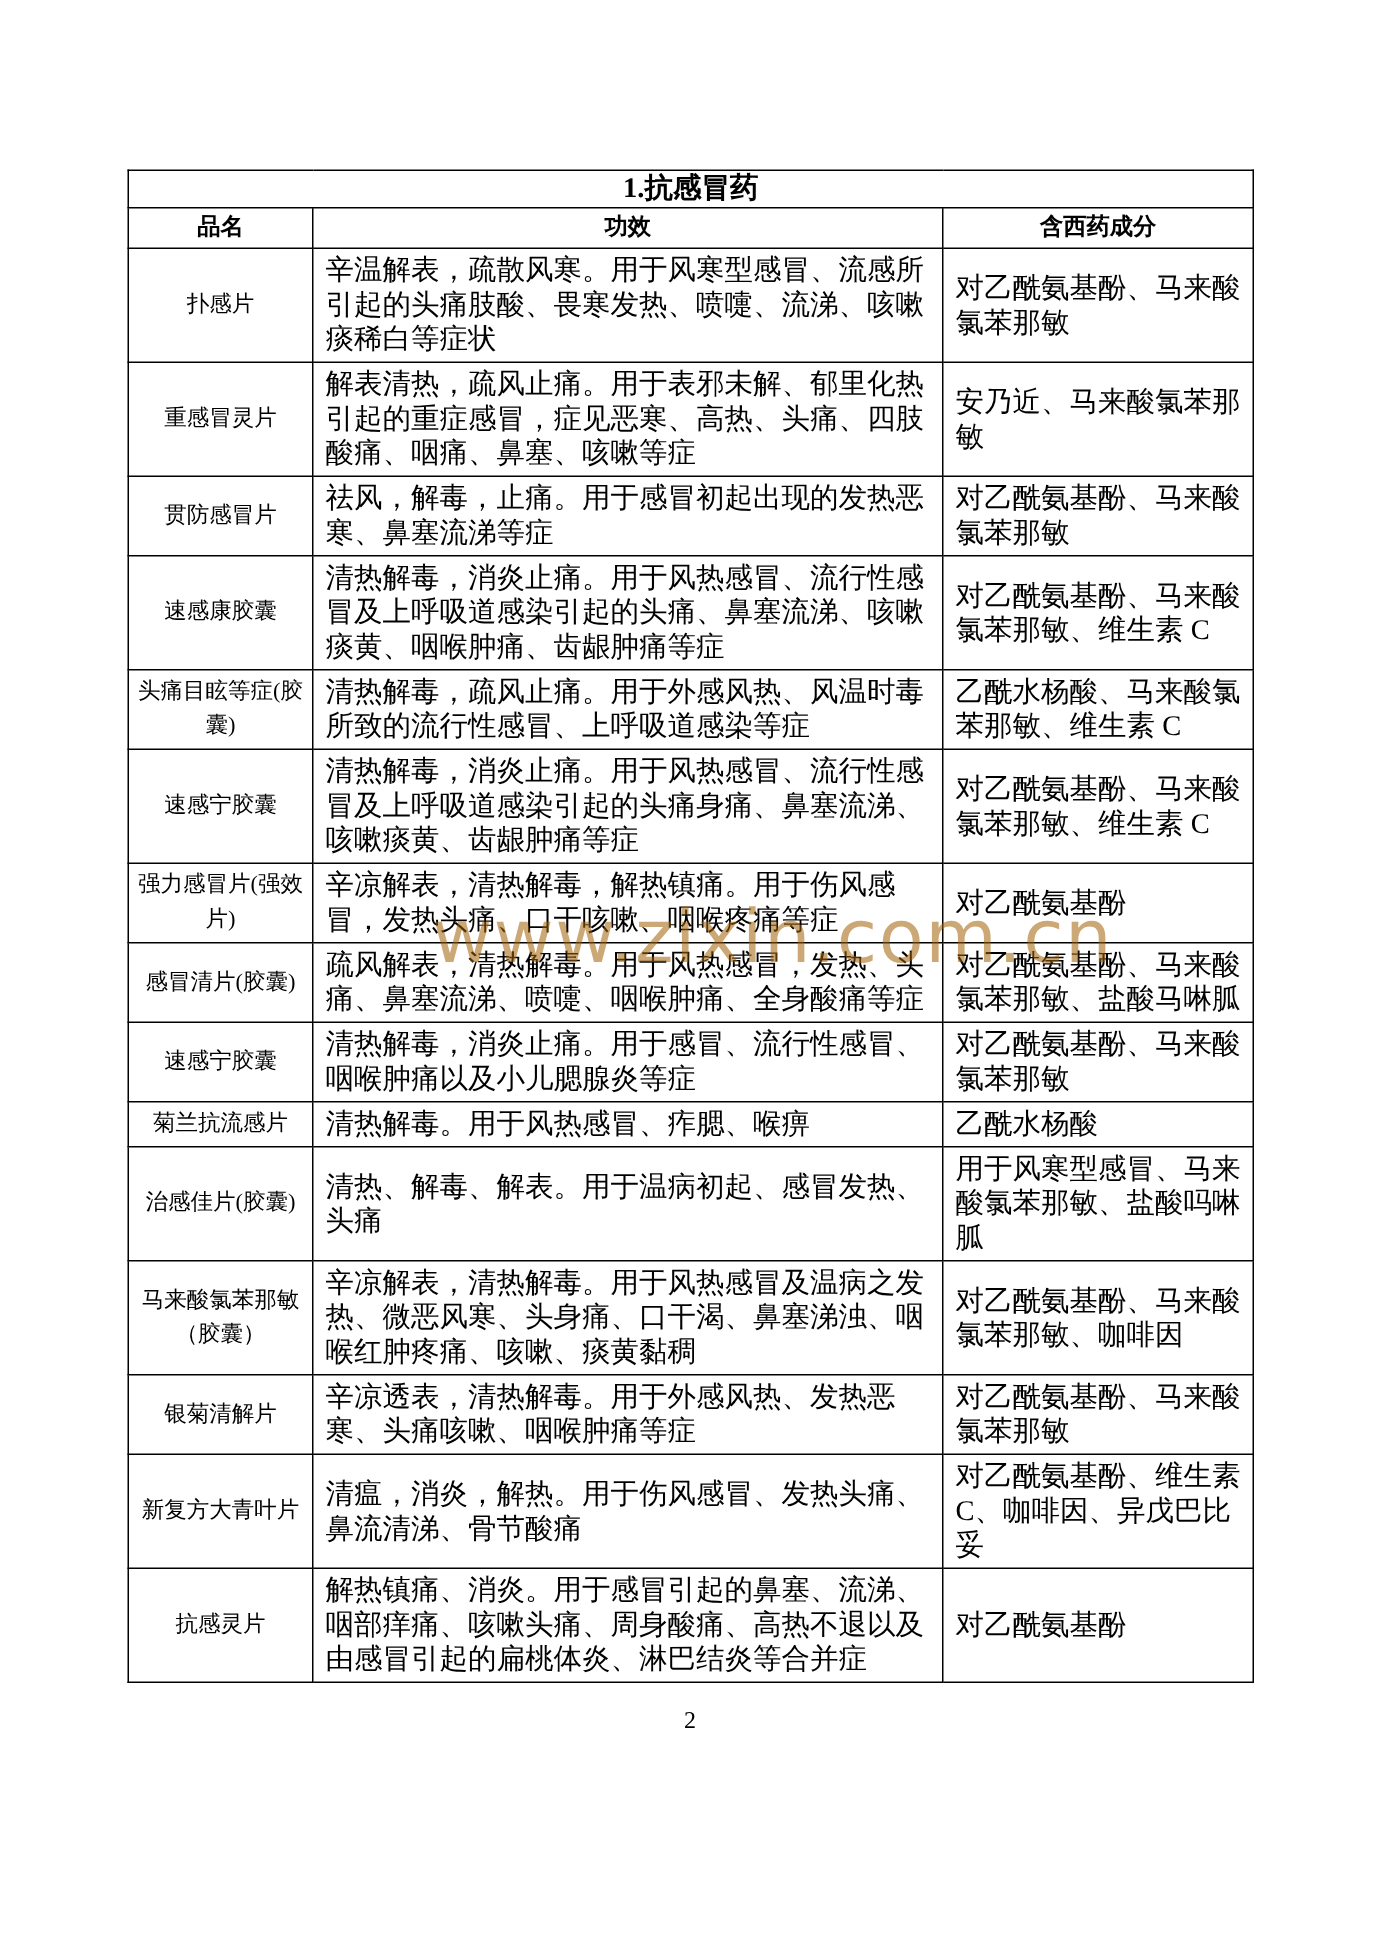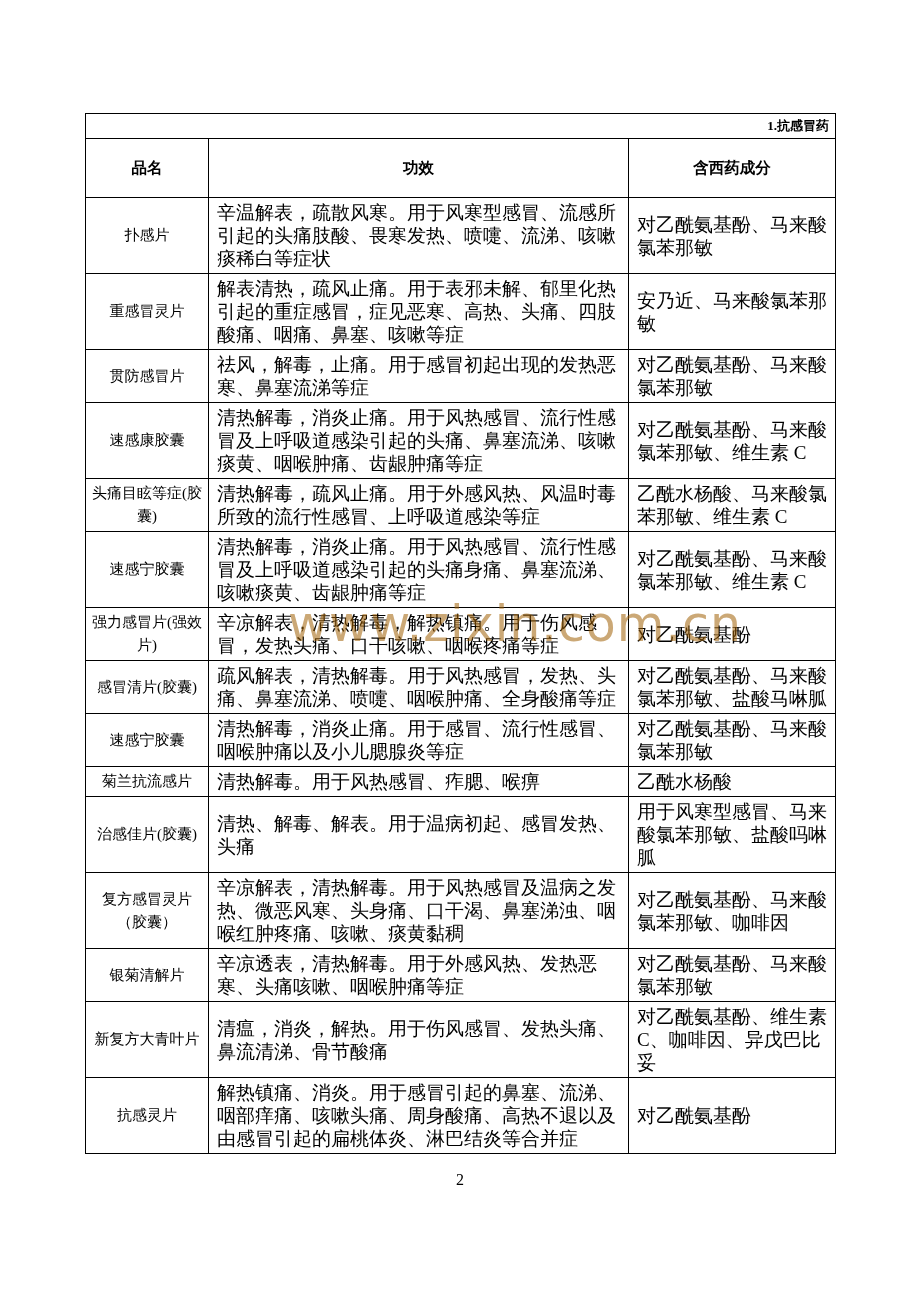--- a/index.html
+++ b/index.html
@@ -27,31 +27,31 @@
   table.doc-table td, table.doc-table th {
     border: 1px solid #000;
     vertical-align: middle;
     word-break: break-all;
   }
   .col-name { width: 123px; }
   .col-effect { width: 420px; }
   .col-ingredients { width: 207px; }
   .section-cell {
     font-weight: bold;
-    font-size: 13px;
+    font-size: 19px;
     line-height: 22px;
     padding: 1px 6px;
-    text-align: right;
+    text-align: center;
     margin-top: 32px;
   }
   th.header-cell {
     font-weight: bold;
     font-size: 15.5px;
     line-height: 22px;
-    padding: 18px 4px;
+    padding: 2px 4px;
     text-align: center;
   }
   td.cell-name {
     font-size: 15px;
     line-height: 23px;
     padding: 3px 5px;
     text-align: center;
   }
   td.cell-effect, td.cell-ingredients {
     font-size: 19px;
@@ -163,21 +163,21 @@
 
 
 
   <tr>
     <td class="cell-name">治感佳片(胶囊)</td>
     <td class="cell-effect">清热、解毒、解表。用于温病初起、感冒发热、头痛</td>
     <td class="cell-ingredients">用于风寒型感冒、马来酸氯苯那敏、盐酸吗啉胍</td>
   </tr>
 
   <tr>
-    <td class="cell-name">复方感冒灵片（胶囊）</td>
+    <td class="cell-name">马来酸氯苯那敏（胶囊）</td>
     <td class="cell-effect">辛凉解表，清热解毒。用于风热感冒及温病之发热、微恶风寒、头身痛、口干渴、鼻塞涕浊、咽喉红肿疼痛、咳嗽、痰黄黏稠</td>
     <td class="cell-ingredients">对乙酰氨基酚、马来酸氯苯那敏、咖啡因</td>
   </tr>
 
 
   <tr>
     <td class="cell-name">银菊清解片</td>
     <td class="cell-effect">辛凉透表，清热解毒。用于外感风热、发热恶寒、头痛咳嗽、咽喉肿痛等症</td>
     <td class="cell-ingredients">对乙酰氨基酚、马来酸氯苯那敏</td>
   </tr>

